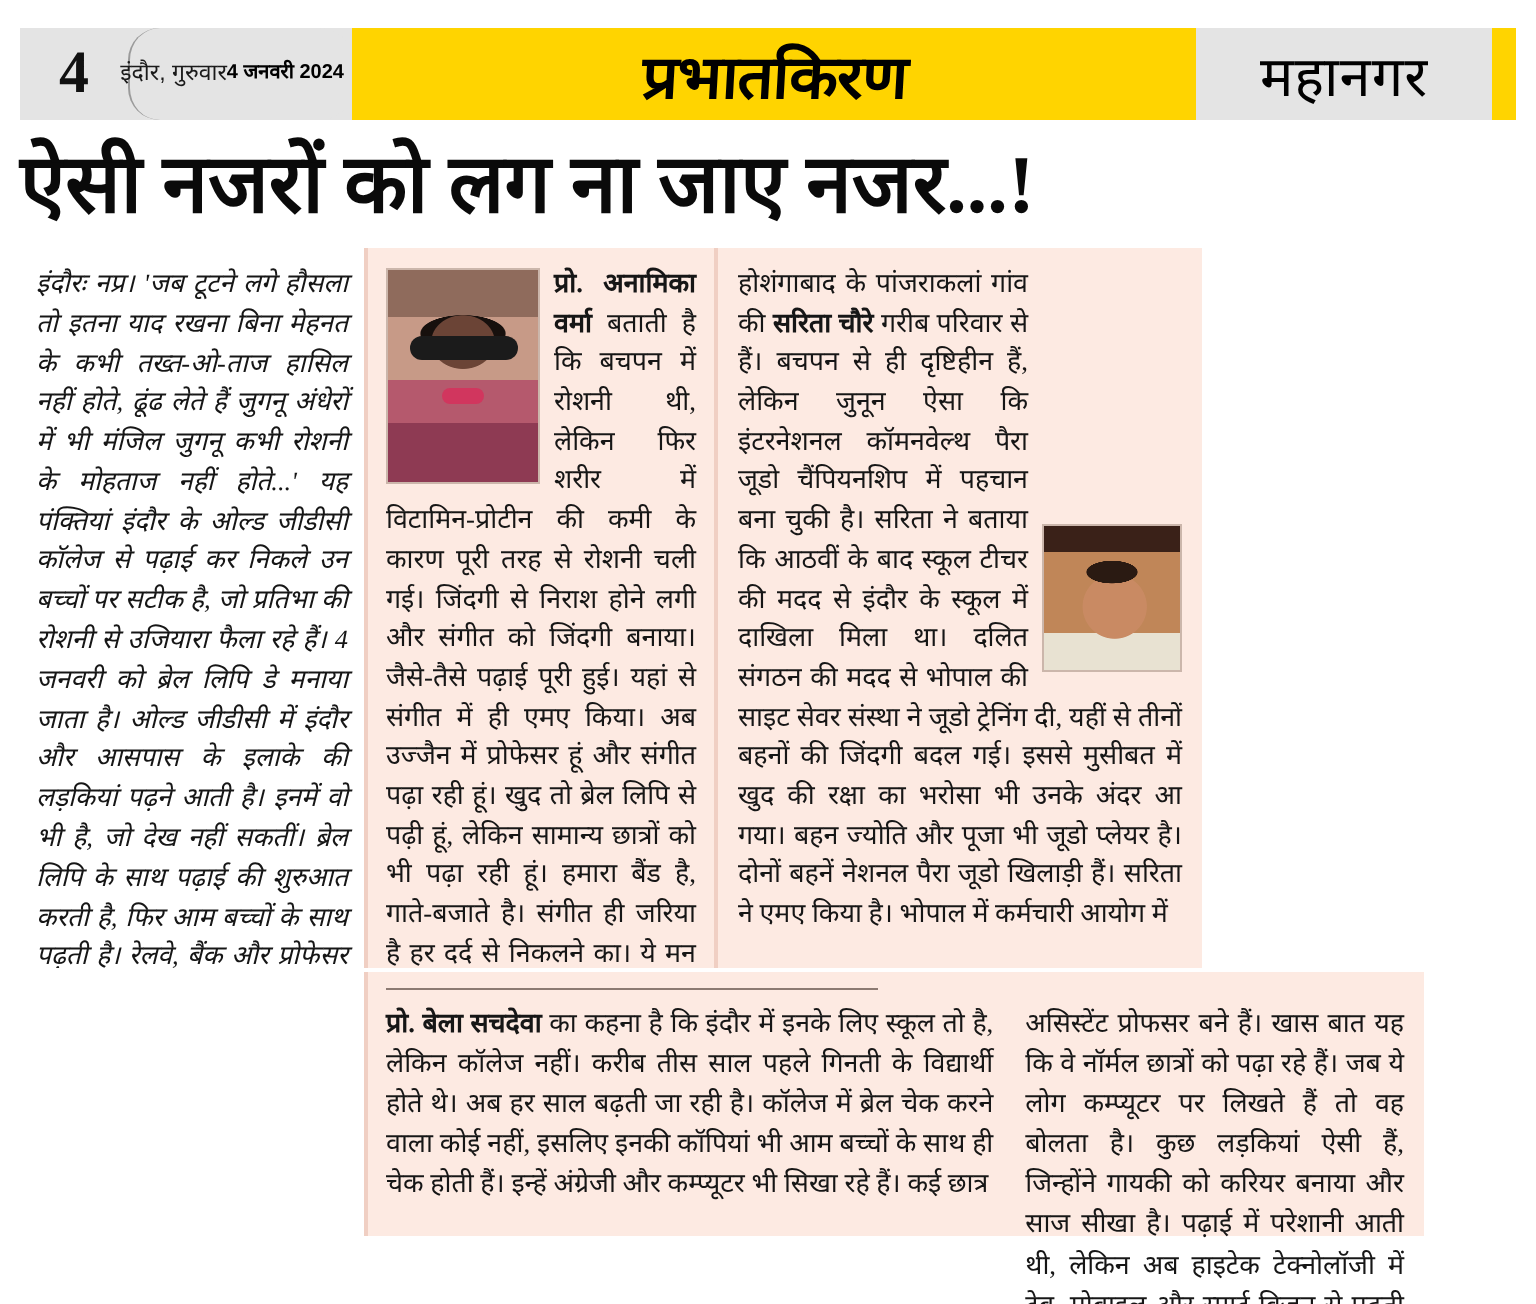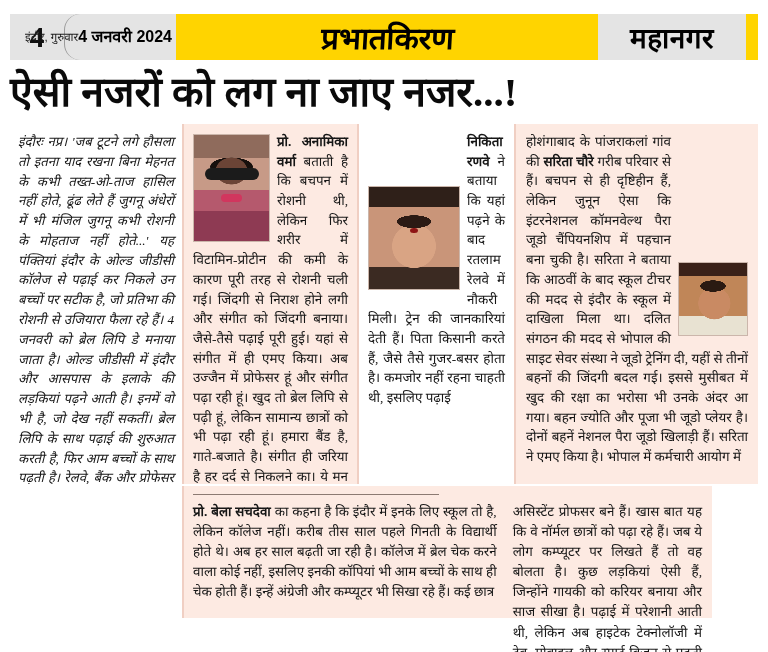--- a/index.html
+++ b/index.html
@@ -47,21 +47,21 @@
     box-sizing: border-box;
     border-radius: 16px;
   }
   .datecell .city {
     font-size: 11.5px;
     color: #1a1a1a;
     line-height: 1.25;
     white-space: nowrap;
   }
   .datecell .date {
-    font-size: 16px;
+    font-size: 10px;
     font-weight: 700;
     color: #000;
     line-height: 1.25;
     white-space: nowrap;
   }
   .brandwrap {
     flex: 1;
     background: #ffd400;
     display: flex;
     align-items: center;
@@ -79,21 +79,21 @@
   }
   .sectionwrap {
     width: 148px;
     background: #e4e4e4;
     display: flex;
     align-items: center;
     justify-content: center;
   }
   .section {
     font-family: "Liberation Serif", "DejaVu Serif", serif;
-    font-weight: 700;
+    font-weight: 400;
     font-size: 28px;
     color: #000;
     white-space: nowrap;
     letter-spacing: 0.5px;
   }
   .yellowtip {
     width: 12px;
     background: #ffd400;
   }
 
@@ -293,24 +293,20 @@
 
     <div class="col c1">
       <p class="ptext ital"><span>इंदौरः नप्र।</span> 'जब टूटने लगे हौसला तो इतना याद रखना बिना मेहनत के कभी तख्त-ओ-ताज हासिल नहीं होते, ढूंढ लेते हैं जुगनू अंधेरों में भी मंजिल जुगनू कभी रोशनी के मोहताज नहीं होते...' यह पंक्तियां इंदौर के ओल्ड जीडीसी कॉलेज से पढ़ाई कर निकले उन बच्चों पर सटीक है, जो प्रतिभा की रोशनी से उजियारा फैला रहे हैं। 4 जनवरी को ब्रेल लिपि डे मनाया जाता है। ओल्ड जीडीसी में इंदौर और आसपास के इलाके की लड़कियां पढ़ने आती है। इनमें वो भी है, जो देख नहीं सकतीं। ब्रेल लिपि के साथ पढ़ाई की शुरुआत करती है, फिर आम बच्चों के साथ पढ़ती है। रेलवे, बैंक और प्रोफेसर के तर्ज</p>
     </div>
 
     <div class="col c2">
       <div class="photo left ph-anamika"></div>
       <p class="ptext"><span class="lead">प्रो. अनामिका वर्मा</span> बताती है कि बचपन में रोशनी थी, लेकिन फिर शरीर में विटामिन-प्रोटीन की कमी के कारण पूरी तरह से रोशनी चली गई। जिंदगी से निराश होने लगी और संगीत को जिंदगी बनाया। जैसे-तैसे पढ़ाई पूरी हुई। यहां से संगीत में ही एमए किया। अब उज्जैन में प्रोफेसर हूं और संगीत पढ़ा रही हूं। खुद तो ब्रेल लिपि से पढ़ी हूं, लेकिन सामान्य छात्रों को भी पढ़ा रही हूं। हमारा बैंड है, गाते-बजाते है। संगीत ही जरिया है हर दर्द से निकलने का। ये मन को शांत</p>
     </div>
 
-    <div class="col c3">
-      <div class="photo left ph-nikita" style="margin-top:54px;"></div>
-      <p class="ptext"><span class="lead">निकिता रणवे</span> ने बताया कि यहां पढ़ने के बाद रतलाम रेलवे में नौकरी मिली। ट्रेन की जानकारियां देती हैं। पिता किसानी करते हैं, जैसे तैसे गुजर-बसर होता है। कमजोर नहीं रहना चाहती थी, इसलिए पढ़ाई</p>
-    </div>
 
     <div class="col c4">
       <div class="photo right ph-sarita" style="margin-top:130px;"></div>
       <p class="ptext">होशंगाबाद के पांजराकलां गांव की <span class="lead">सरिता</span> <span class="lead">चौरे</span> गरीब परिवार से हैं। बचपन से ही दृष्टिहीन हैं, लेकिन जुनून ऐसा कि इंटरनेशनल कॉमनवेल्थ पैरा जूडो चैंपियनशिप में पहचान बना चुकी है। सरिता ने बताया कि आठवीं के बाद स्कूल टीचर की मदद से इंदौर के स्कूल में दाखिला मिला था। दलित संगठन की मदद से भोपाल की साइट सेवर संस्था ने जूडो ट्रेनिंग दी, यहीं से तीनों बहनों की जिंदगी बदल गई। इससे मुसीबत में खुद की रक्षा का भरोसा भी उनके अंदर आ गया। बहन ज्योति और पूजा भी जूडो प्लेयर है। दोनों बहनें नेशनल पैरा जूडो खिलाड़ी हैं। सरिता ने एमए किया है। भोपाल में कर्मचारी आयोग में</p>
     </div>
 
   </div>
 
   <div class="col1-strip"></div>
 

